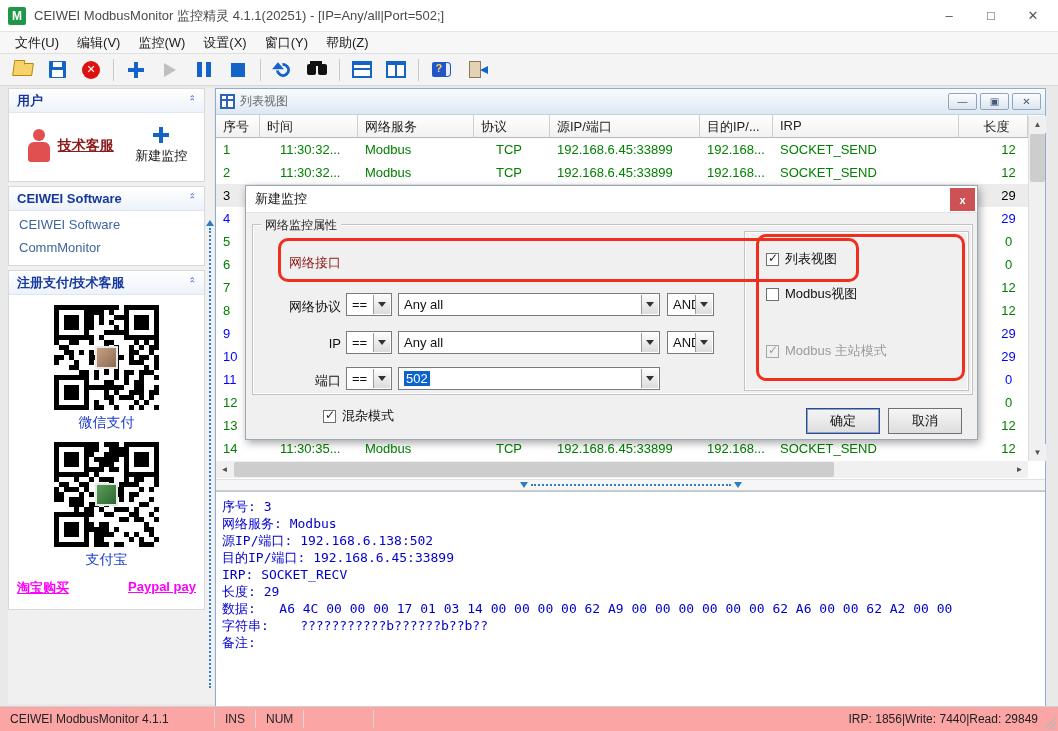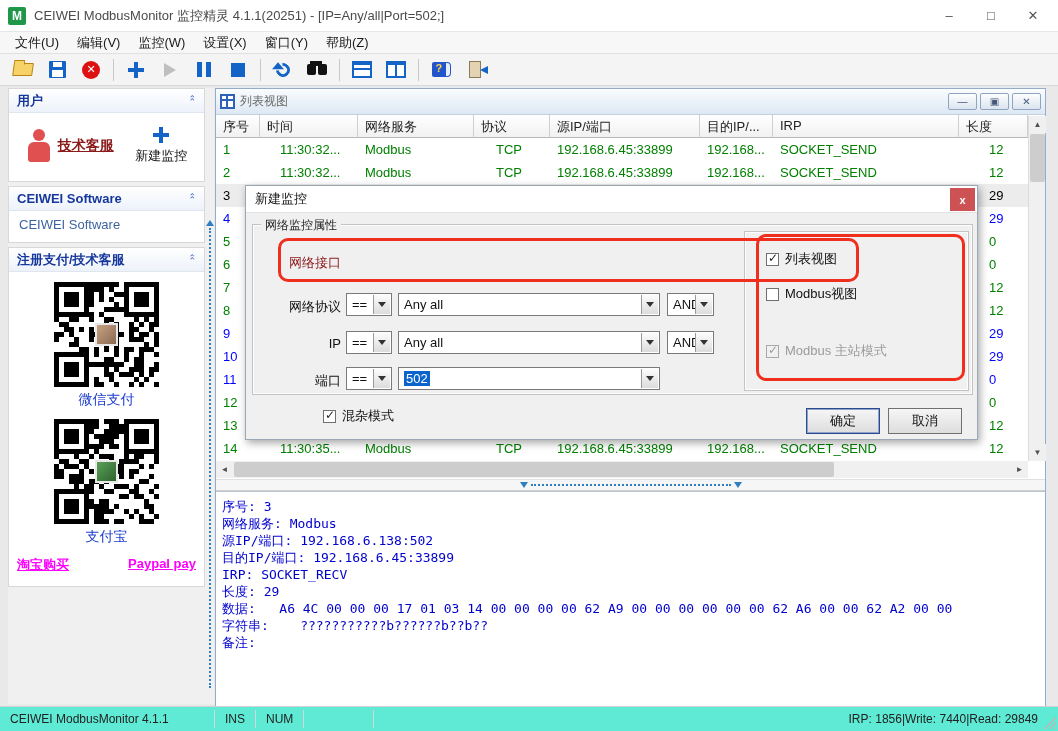--- a/index.html
+++ b/index.html
@@ -96,21 +96,21 @@
   .cc-btn { width:29px; height:17px; border:1px solid #8fa5bd; border-radius:2px; background:linear-gradient(#fdfdfd,#dbe5f0); color:#44597a; font-size:10px; display:flex; align-items:center; justify-content:center; margin-left:3px; }
 
   #thead { display:flex; height:23px; }
   .th { background:linear-gradient(#ffffff,#f1f1f1); border-right:1px solid #cfcfcf; border-bottom:1px solid #b7b7b7; font-size:13px; color:#222; padding:3px 0 0 7px; white-space:nowrap; overflow:hidden; }
   #rows { position:relative; }
   .trow { display:flex; height:23px; font-size:13px; align-items:center; }
   .tc { padding-left:7px; white-space:nowrap; overflow:hidden; }
   .clr-green { color:#008000; }
   .clr-blue { color:#0000ff; }
   .trow.sel { background:#ececec; color:#000; }
-  .c0{width:44px;} .c1{width:98px; padding-left:20px;} .c2{width:116px;} .c3{width:76px; padding-left:22px;} .c4{width:150px;} .c5{width:73px;} .c6{width:186px;} .c7{width:69px; padding-left:30px;}
+  .c0{width:44px;} .c1{width:98px; padding-left:20px;} .c2{width:116px;} .c3{width:76px; padding-left:22px;} .c4{width:150px;} .c5{width:73px;} .c6{width:186px;} .c7{width:69px; padding-left:30px;text-align:center;}
 
   
   #tv-scroll { position:absolute; right:0; top:27px; width:17px; height:345px; background:#f0f0f0; border-left:1px solid #dcdcdc; }
   .sb-arrow { width:17px; height:17px; display:flex; align-items:center; justify-content:center; font-size:8px; color:#505050; background:#f0f0f0; }
   #tv-thumb { position:absolute; left:1px; top:18px; width:15px; height:48px; background:#cdcdcd; border-radius:2px; }
   #tv-down { position:absolute; bottom:0; }
 
   
   #h-scroll { position:absolute; left:0; top:372px; width:812px; height:17px; background:#f0f0f0; display:flex; align-items:center; }
   #h-thumb { position:absolute; left:18px; top:1px; width:600px; height:15px; background:#cdcdcd; border-radius:2px; }
@@ -119,21 +119,21 @@
   #split { position:absolute; left:0; top:390px; width:829px; height:12px; background:#f6f6f6; border-top:1px solid #e0e0e0; border-bottom:1px solid #cfcfcf; display:flex; align-items:center; justify-content:center; }
   #split .bar { display:flex; align-items:center; }
   #split .dotline { width:200px; border-top:2px dotted #2e7fc2; margin:0 3px; }
   #split .dtri { border-left:4px solid transparent; border-right:4px solid transparent; border-top:6px solid #2e7fc2; }
 
   
   #detail { position:absolute; left:0; top:402px; width:829px; height:272px; background:#fff; border-top:1px solid #b9c6d6; padding:6px 0 0 6px; overflow:hidden; }
   .dline { font-family:"DejaVu Sans Mono","Liberation Mono",monospace; font-size:13px; color:#0000cd; line-height:17px; white-space:pre; }
 
   
-  #statusbar { left:0; top:706px; width:1058px; height:25px; background:#5eead4; border-top:1px solid #d0d0d0; display:flex; align-items:center; font-size:12px; color:#222; }
+  #statusbar { left:0; top:706px; width:1058px; height:25px; background:#fca5a5; border-top:1px solid #d0d0d0; display:flex; align-items:center; font-size:12px; color:#222; }
   .sb-pane { padding:0 10px; border-right:1px solid #d7d7d7; height:18px; display:flex; align-items:center; }
   #sb-app { width:215px; }
   #sb-spacer { flex:1; border-right:none; }
   #sb-stats { border-right:none; padding-right:20px; }
   #grip { position:absolute; right:2px; bottom:2px; width:12px; height:12px; background:
     linear-gradient(135deg, transparent 50%, #b8b8b8 50%, #b8b8b8 58%, transparent 58%, transparent 70%, #b8b8b8 70%, #b8b8b8 78%, transparent 78%, transparent 90%, #b8b8b8 90%); }
 
   
   #dialog { left:245px; top:185px; width:733px; height:255px; background:#f0f0f0; border:1px solid #9aa7b5; box-shadow:2px 3px 8px rgba(0,0,0,.35); z-index:50; }
   #dlg-title { height:27px; background:#fff; border-bottom:1px solid #e2e2e2; display:flex; align-items:center; padding-left:9px; font-size:13px; color:#111; }
@@ -250,20 +250,21 @@
         </div>
       </div>
     </div>
 
     <div class="panel">
       <div class="panel-hd">
         <b>CEIWEI Software</b>
         <span class="chev">⌃<span style="margin-top:-3px">⌃</span></span>
       </div>
       <div class="soft-item">CEIWEI Software</div>
+      <div class="soft-item">CommMonitor</div>
     </div>
 
     <div class="panel">
       <div class="panel-hd">
         <b>注册支付/技术客服</b>
         <span class="chev">⌃<span style="margin-top:-3px">⌃</span></span>
       </div>
       <div class="qr-wrap">
         <div class="qrgrid" id="qr1" style="width: 105px; height: 105px;">
             <div class="qc" style="left: 0px; top: 0px;"></div>

